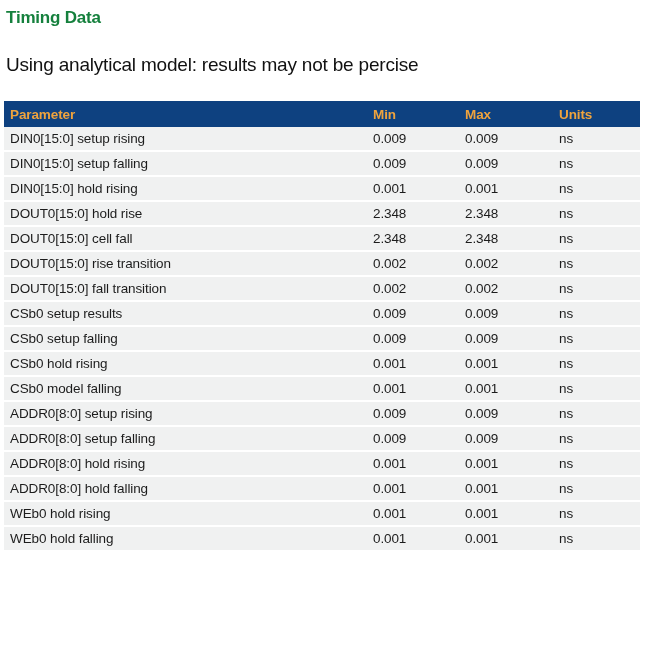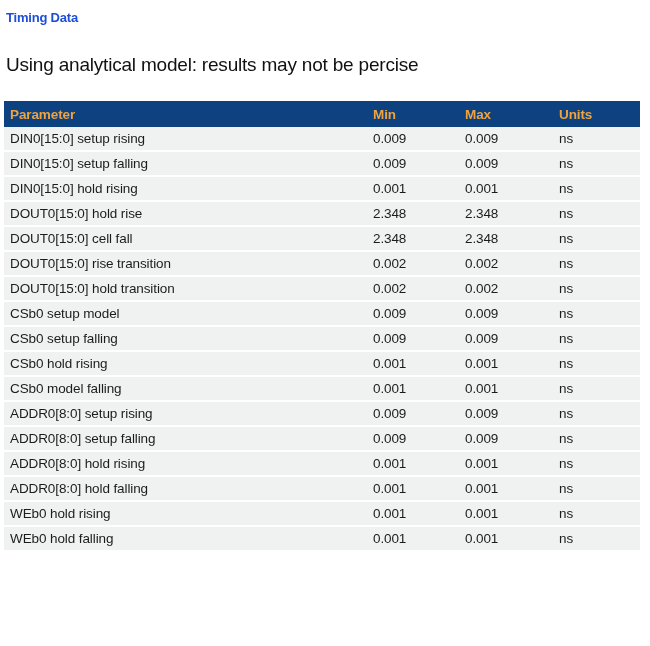--- a/index.html
+++ b/index.html
@@ -5,23 +5,23 @@
   html, body {
     margin: 0;
     padding: 0;
     background: #ffffff;
     width: 650px;
     height: 646px;
     overflow: hidden;
     font-family: "Liberation Sans", sans-serif;
   }
   .page-title {
-    font-size: 13px;
+    font-size: 17px;
     font-weight: bold;
-    color: #1d4ed8;
+    color: #15803d;
     margin: 7px 12px 0 6px;
     line-height: 21px;
     letter-spacing: -0.2px;
   }
   .page-subtitle {
     font-size: 19px;
     font-weight: normal;
     color: #111111;
     margin: 25px 10px 0 6px;
     line-height: 23px;
@@ -115,27 +115,27 @@
         <td>2.348</td>
         <td>ns</td>
       </tr>
       <tr>
         <td>DOUT0[15:0] rise transition</td>
         <td>0.002</td>
         <td>0.002</td>
         <td>ns</td>
       </tr>
       <tr>
-        <td>DOUT0[15:0] hold transition</td>
+        <td>DOUT0[15:0] fall transition</td>
         <td>0.002</td>
         <td>0.002</td>
         <td>ns</td>
       </tr>
       <tr>
-        <td>CSb0 setup model</td>
+        <td>CSb0 setup results</td>
         <td>0.009</td>
         <td>0.009</td>
         <td>ns</td>
       </tr>
       <tr>
         <td>CSb0 setup falling</td>
         <td>0.009</td>
         <td>0.009</td>
         <td>ns</td>
       </tr>

